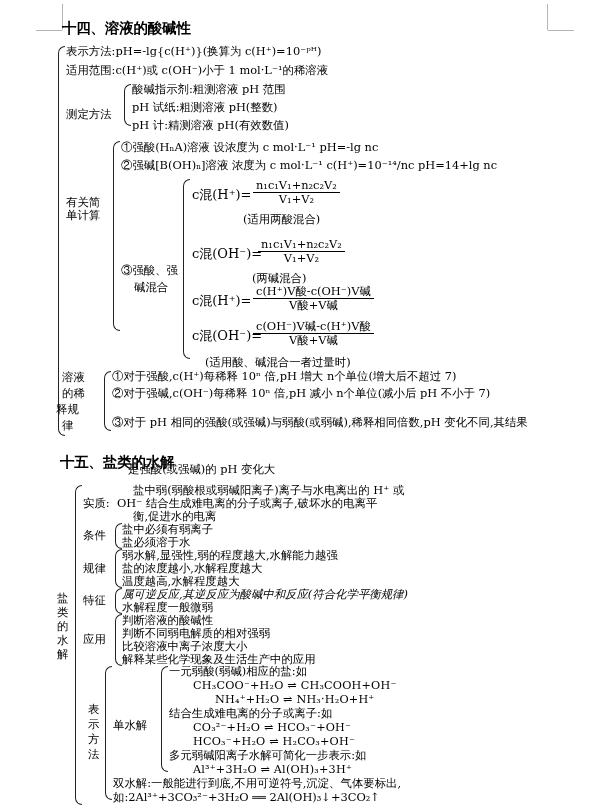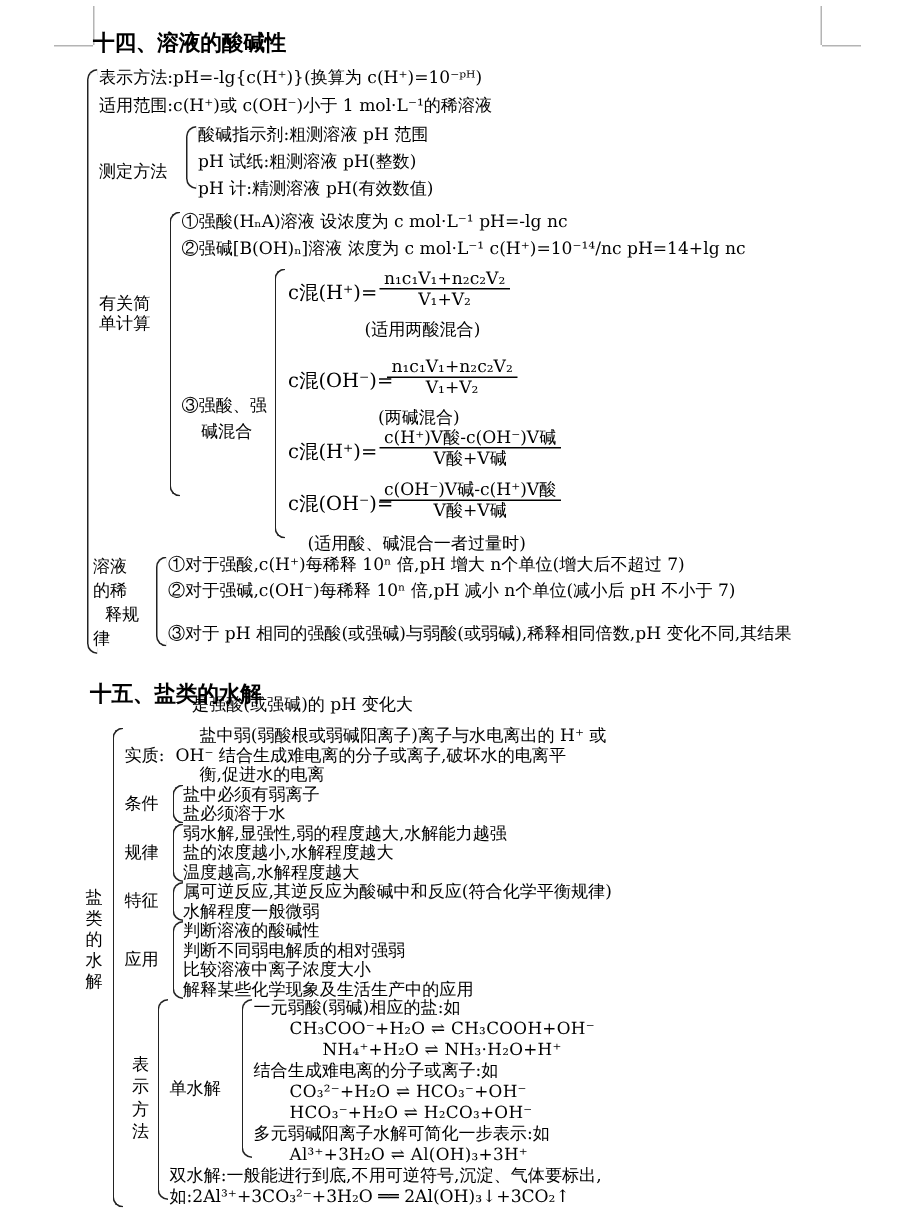--- a/index.html
+++ b/index.html
@@ -143,21 +143,21 @@
 
 <div class="frac-lead" style="left:192px; top:327px;">c混(OH⁻)=</div>
 <div class="frac" style="left:253px; top:321px;">
   <span class="num">c(OH⁻)V碱-c(H⁺)V酸</span>
   <span class="den">V酸+V碱</span>
 </div>
 <div class="t" style="left:205px; top:356px;">(适用酸、碱混合一者过量时)</div>
 
 <div class="vlbl" style="left:62px; top:371px;">溶液</div>
 <div class="vlbl" style="left:62px; top:387px;">的稀</div>
-<div class="vlbl" style="left:70px; top:403px;">释规</div>
+<div class="vlbl" style="left:56px; top:403px;">释规</div>
 <div class="vlbl" style="left:62px; top:419px;">律</div>
 <div class="brace" style="left:104px; top:371px; height:60px;"></div>
 
 <div class="t" style="left:112px; top:370px;">①对于强酸,c(H⁺)每稀释 10ⁿ 倍,pH 增大 n个单位(增大后不超过 7)</div>
 <div class="t" style="left:112px; top:387px;">②对于强碱,c(OH⁻)每稀释 10ⁿ 倍,pH 减小 n个单位(减小后 pH 不小于 7)</div>
 <div class="t" style="left:112px; top:404px;margin-top:12px;">③对于 pH 相同的强酸(或强碱)与弱酸(或弱碱),稀释相同倍数,pH 变化不同,其结果</div>
 <div class="t" style="left:128px; top:421px;margin-top:42px;">是强酸(或强碱)的 pH 变化大</div>
 
 <div class="sec-title" style="left:60px; top:453px;">十五、盐类的水解</div>
 
@@ -180,21 +180,21 @@
 <div class="t" style="left:122px; top:536px;">盐必须溶于水</div>
 
 <div class="lbl" style="left:83px; top:562px;">规律</div>
 <div class="brace" style="left:115px; top:549px; height:39px;"></div>
 <div class="t" style="left:122px; top:549px;">弱水解,显强性,弱的程度越大,水解能力越强</div>
 <div class="t" style="left:122px; top:562px;">盐的浓度越小,水解程度越大</div>
 <div class="t" style="left:122px; top:575px;">温度越高,水解程度越大</div>
 
 <div class="lbl" style="left:83px; top:594px;">特征</div>
 <div class="brace" style="left:115px; top:588px; height:26px;"></div>
-<div class="t" style="left:122px; top:588px;">属可逆反应,其逆反应为酸碱中和反应(符合化学平衡规律)</div>
+<div class="t" style="left:122px; top:588px;font-style:italic;">属可逆反应,其逆反应为酸碱中和反应(符合化学平衡规律)</div>
 <div class="t" style="left:122px; top:601px;">水解程度一般微弱</div>
 
 <div class="lbl" style="left:83px; top:633px;">应用</div>
 <div class="brace" style="left:115px; top:614px; height:52px;"></div>
 <div class="t" style="left:122px; top:614px;">判断溶液的酸碱性</div>
 <div class="t" style="left:122px; top:627px;">判断不同弱电解质的相对强弱</div>
 <div class="t" style="left:122px; top:640px;">比较溶液中离子浓度大小</div>
 <div class="t" style="left:122px; top:653px;">解释某些化学现象及生活生产中的应用</div>
 
 <div class="vlbl" style="left:88px; top:703px;">表</div>

